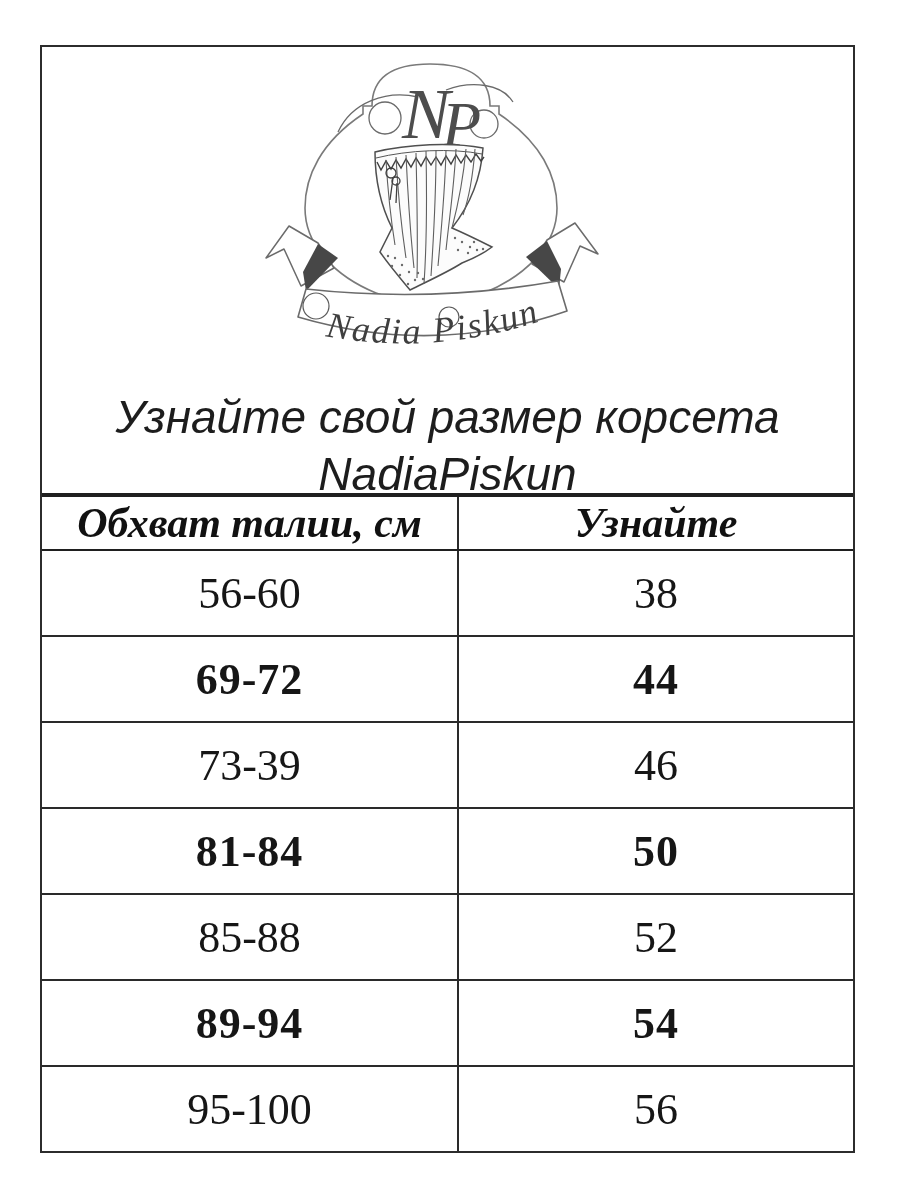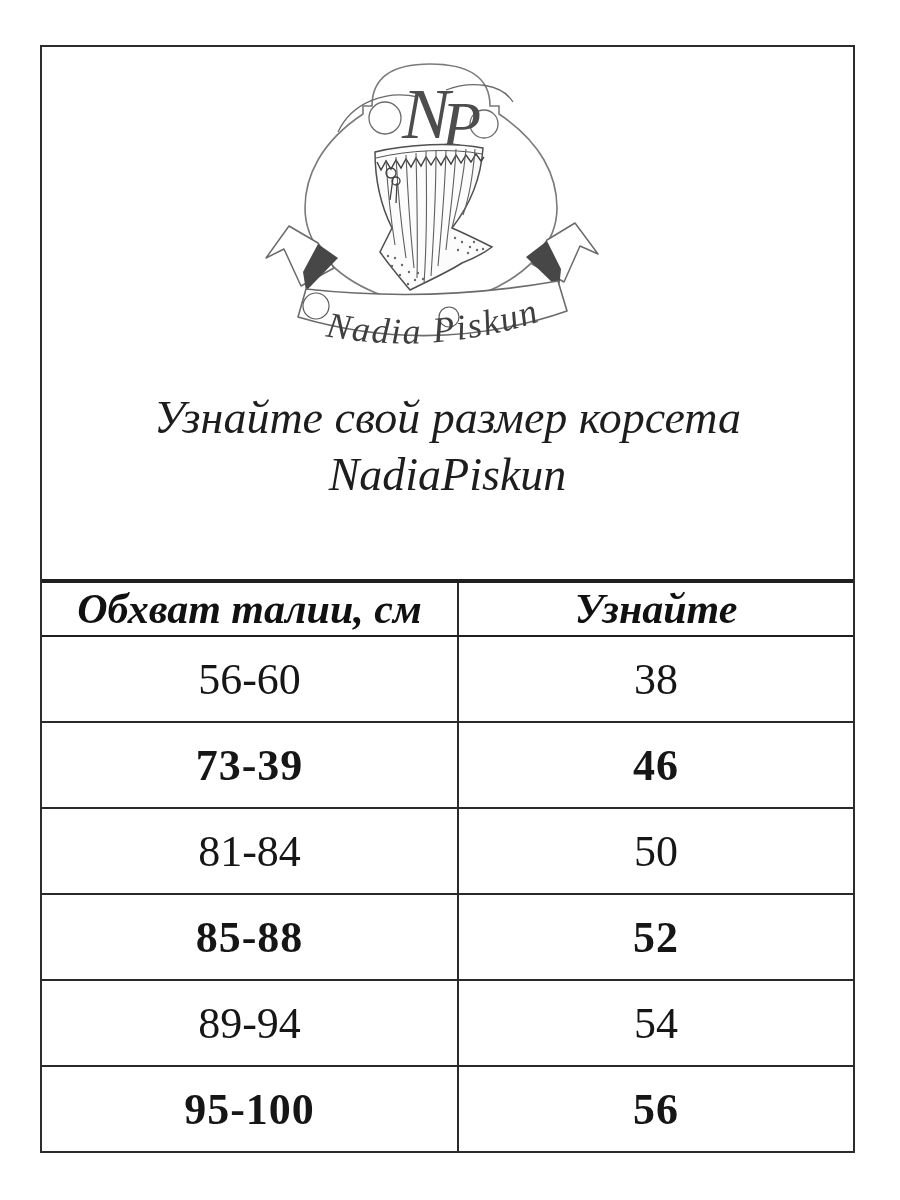--- a/index.html
+++ b/index.html
@@ -3,21 +3,21 @@
 <meta charset="utf-8">
 <style>
   html,body{margin:0;padding:0;background:#fff;}
   .page{position:relative;width:900px;height:1200px;background:#ffffff;overflow:hidden;
         font-family:"Liberation Serif","DejaVu Serif",serif;color:#1a1a1a;}
   .frame{position:absolute;left:40px;top:45px;width:815px;height:1108px;
          border:2px solid #2c2c2c;box-sizing:border-box;}
   .logo-svg{position:absolute;left:210px;top:1px;width:356px;height:318px;}
 
   .title{position:absolute;left:0;right:0;top:342px;text-align:center;
-         font-family:Liberation Serif, serif;
+         font-family:Liberation Sans, sans-serif;
          font-style:italic;font-weight:500;font-size:46px;line-height:57px;color:#1d1d1d;
          letter-spacing:0px;}
 
   table.size-table{position:absolute;left:0;right:0;bottom:0;width:100%;
         border-collapse:collapse;table-layout:fixed;border-radius:19px;}
   table.size-table th{
         border-top:4px solid #1f1f1f;border-bottom:2px solid #1f1f1f;
         height:52px;font-size:42px;font-style:italic;font-weight:bold;color:#111;
         text-align:center;vertical-align:middle;padding:0;}
   table.size-table td{
@@ -134,20 +134,24 @@
           <th>Обхват талии, см</th>
           <th>Узнайте</th>
         </tr>
       </thead>
       <tbody>
         <tr>
           <td>56-60</td>
           <td>38</td>
         </tr>
         <tr>
+          <td>69-72</td>
+          <td>44</td>
+        </tr>
+        <tr>
           <td>73-39</td>
           <td>46</td>
         </tr>
         <tr>
           <td>81-84</td>
           <td>50</td>
         </tr>
         <tr>
           <td>85-88</td>
           <td>52</td>

